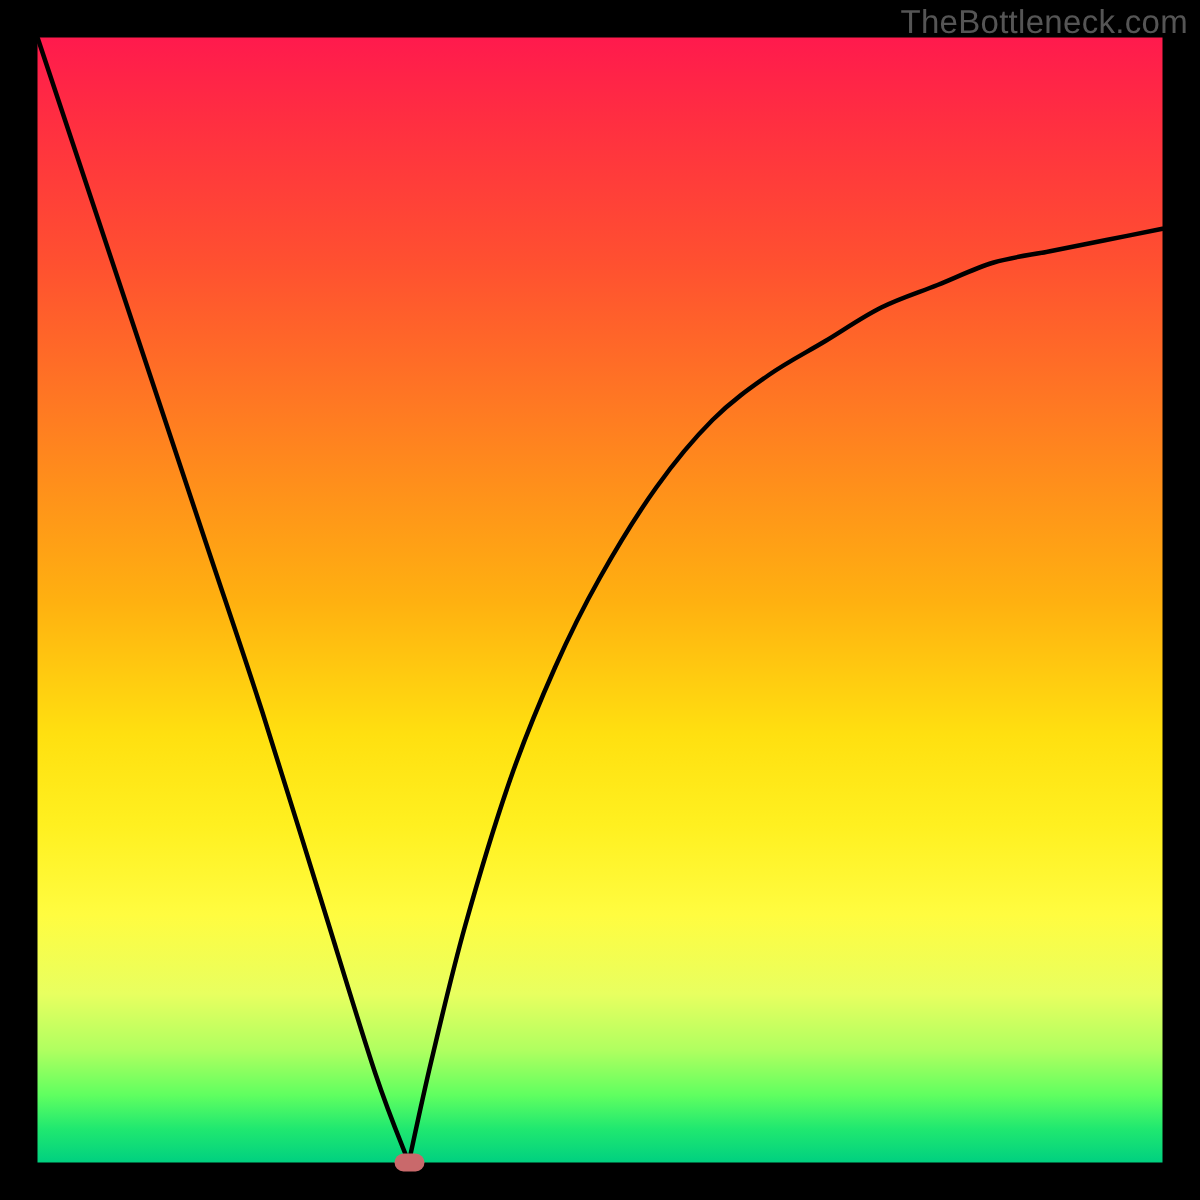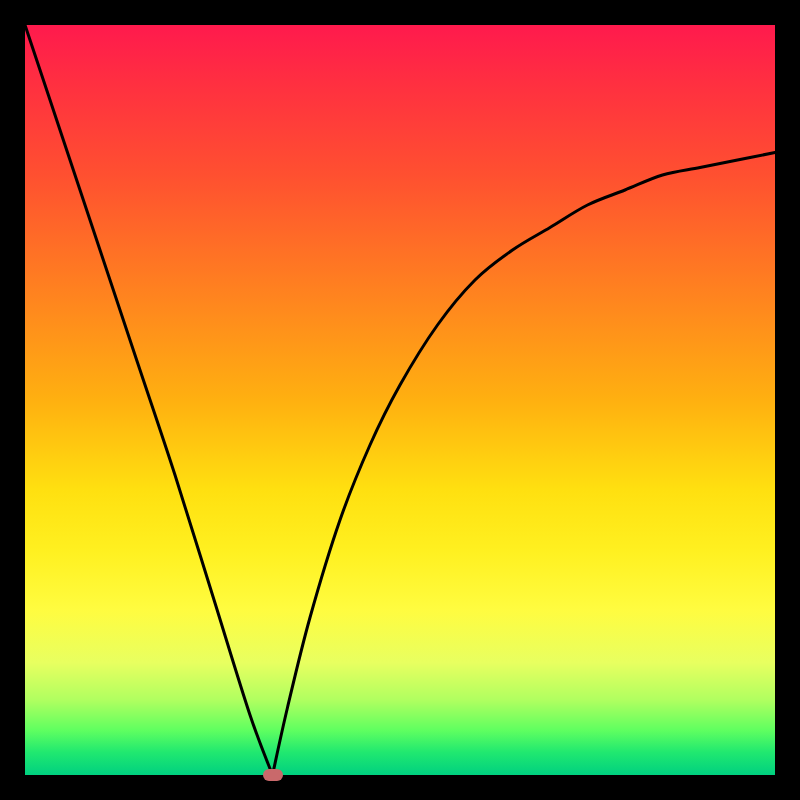--- a/index.html
+++ b/index.html
@@ -63,20 +63,21 @@
     height: 12px;
     border-radius: 6px;
     background: #c9696b;
     transform: translate(-50%, -50%);
   }
 </style>
 </head>
 <body>
 
 <div class="frame">
+  <div class="watermark">TheBottleneck.com</div>
 
   <div class="plot-area">
     <svg class="curve" viewBox="0 0 750 750" preserveAspectRatio="none">
       <path id="curve-path" d="M 0 0 C 6.25 18.75 25 75 37.5 112.5 C 50 150 62.5 187.5 75 225 C 87.5 262.5 100 299.99999999999994 112.5 337.49999999999994 C 125 374.99999999999994 137.5 411.25 150 450 C 162.5 488.75 175 530 187.5 570 C 200 610 215 660 225 690 C 235 720 243.75 740 247.5 750  C 250 738.75 256.25 708.75 262.5 682.5 C 268.75 656.25 276.25 623.75 285 592.5 C 293.75 561.25 305 523.75 315 495 C 325 466.25 335 442.5 345 420 C 355 397.5 363.75 380 375 360 C 386.25 340 400.00000000000006 317.5 412.50000000000006 300 C 425.00000000000006 282.5 437.5 267.5 450 255 C 462.5 242.5 475 233.75 487.5 225 C 500 216.25 512.5 210 525 202.5 C 537.5 195 550 186.25 562.5 180 C 575 173.75 587.5 170 600 165 C 612.5 160 625 153.75 637.5 150 C 650 146.25 662.5 145 675 142.5 C 687.5 140 700 137.5 712.5 135 C 725 132.5 743.75 128.75 750 127.5" stroke="#000" stroke-width="3" fill="none" stroke-linecap="round" stroke-linejoin="round"></path>
     </svg>
     <div class="marker" id="opt-marker" style="left: 247.5px; top: 750px;"></div>
   </div>
 </div>
 
 </body></html>

